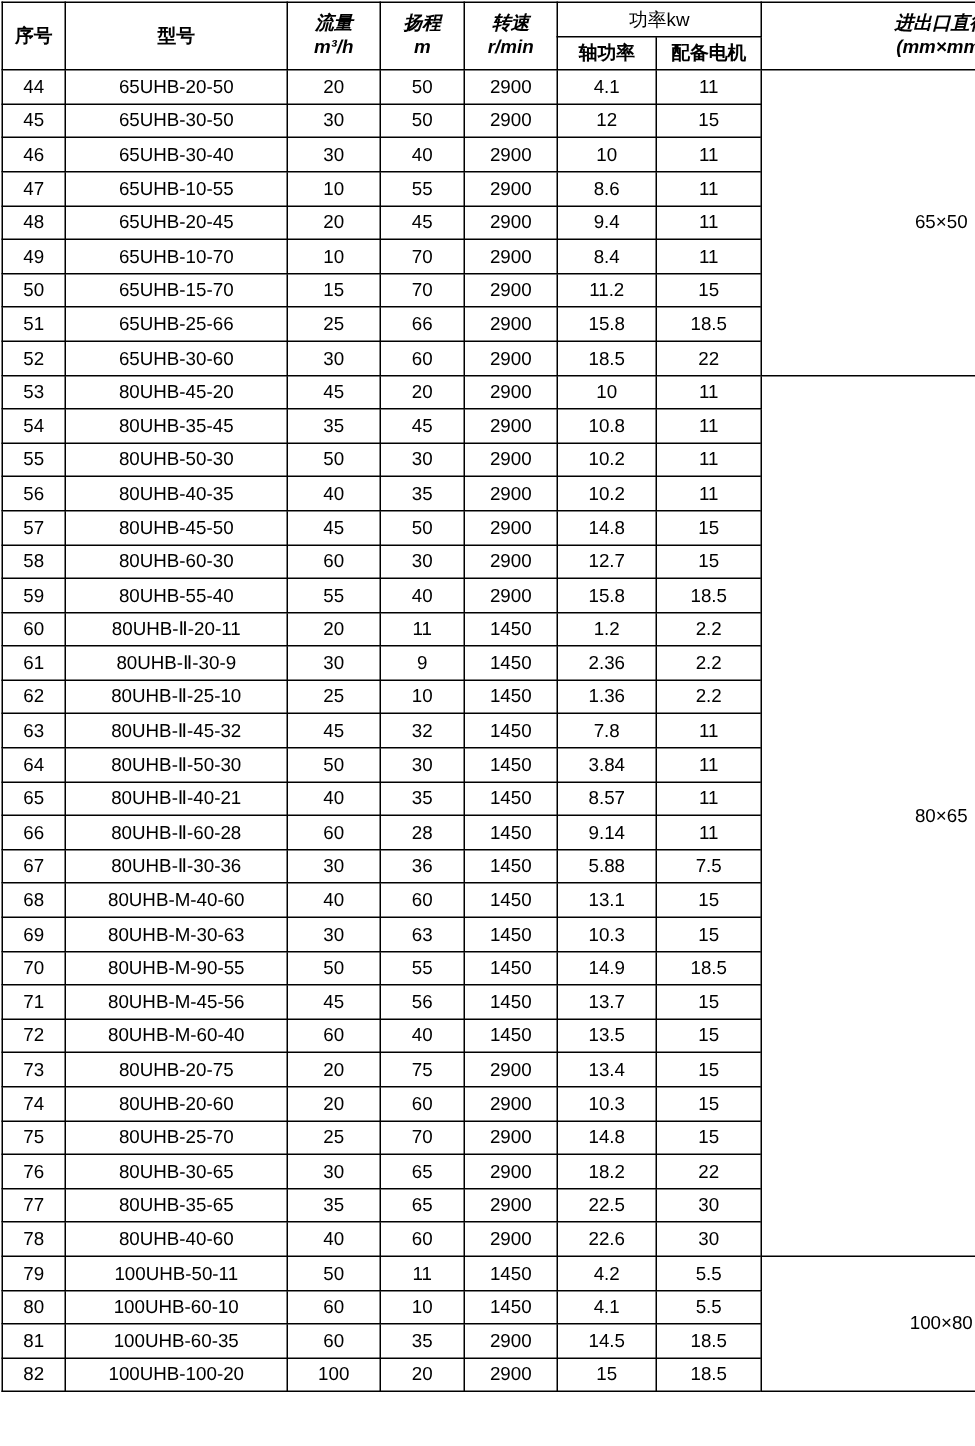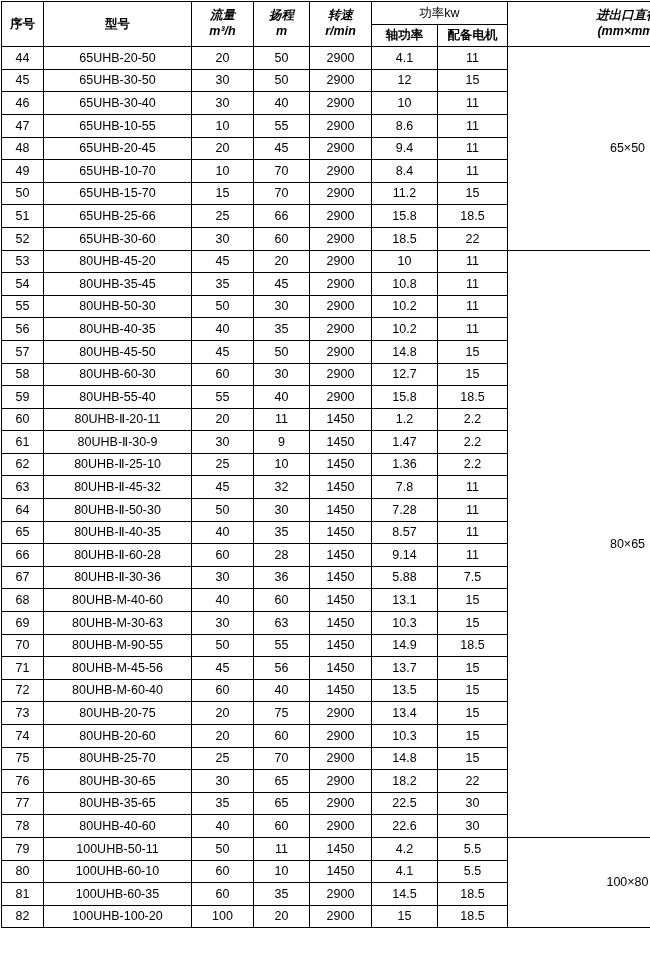--- a/index.html
+++ b/index.html
@@ -260,21 +260,21 @@
           <td>1450</td>
           <td>1.2</td>
           <td>2.2</td>
         </tr>
         <tr>
           <td>61</td>
           <td class="model-cell">80UHB-Ⅱ-30-9</td>
           <td>30</td>
           <td>9</td>
           <td>1450</td>
-          <td>1.47</td>
+          <td>2.36</td>
           <td>2.2</td>
         </tr>
         <tr>
           <td>62</td>
           <td class="model-cell">80UHB-Ⅱ-25-10</td>
           <td>25</td>
           <td>10</td>
           <td>1450</td>
           <td>1.36</td>
           <td>2.2</td>
@@ -287,26 +287,26 @@
           <td>1450</td>
           <td>7.8</td>
           <td>11</td>
         </tr>
         <tr>
           <td>64</td>
           <td class="model-cell">80UHB-Ⅱ-50-30</td>
           <td>50</td>
           <td>30</td>
           <td>1450</td>
-          <td>7.28</td>
+          <td>3.84</td>
           <td>11</td>
         </tr>
         <tr>
           <td>65</td>
-          <td class="model-cell">80UHB-Ⅱ-40-35</td>
+          <td class="model-cell">80UHB-Ⅱ-40-21</td>
           <td>40</td>
           <td>35</td>
           <td>1450</td>
           <td>8.57</td>
           <td>11</td>
         </tr>
         <tr>
           <td>66</td>
           <td class="model-cell">80UHB-Ⅱ-60-28</td>
           <td>60</td>

